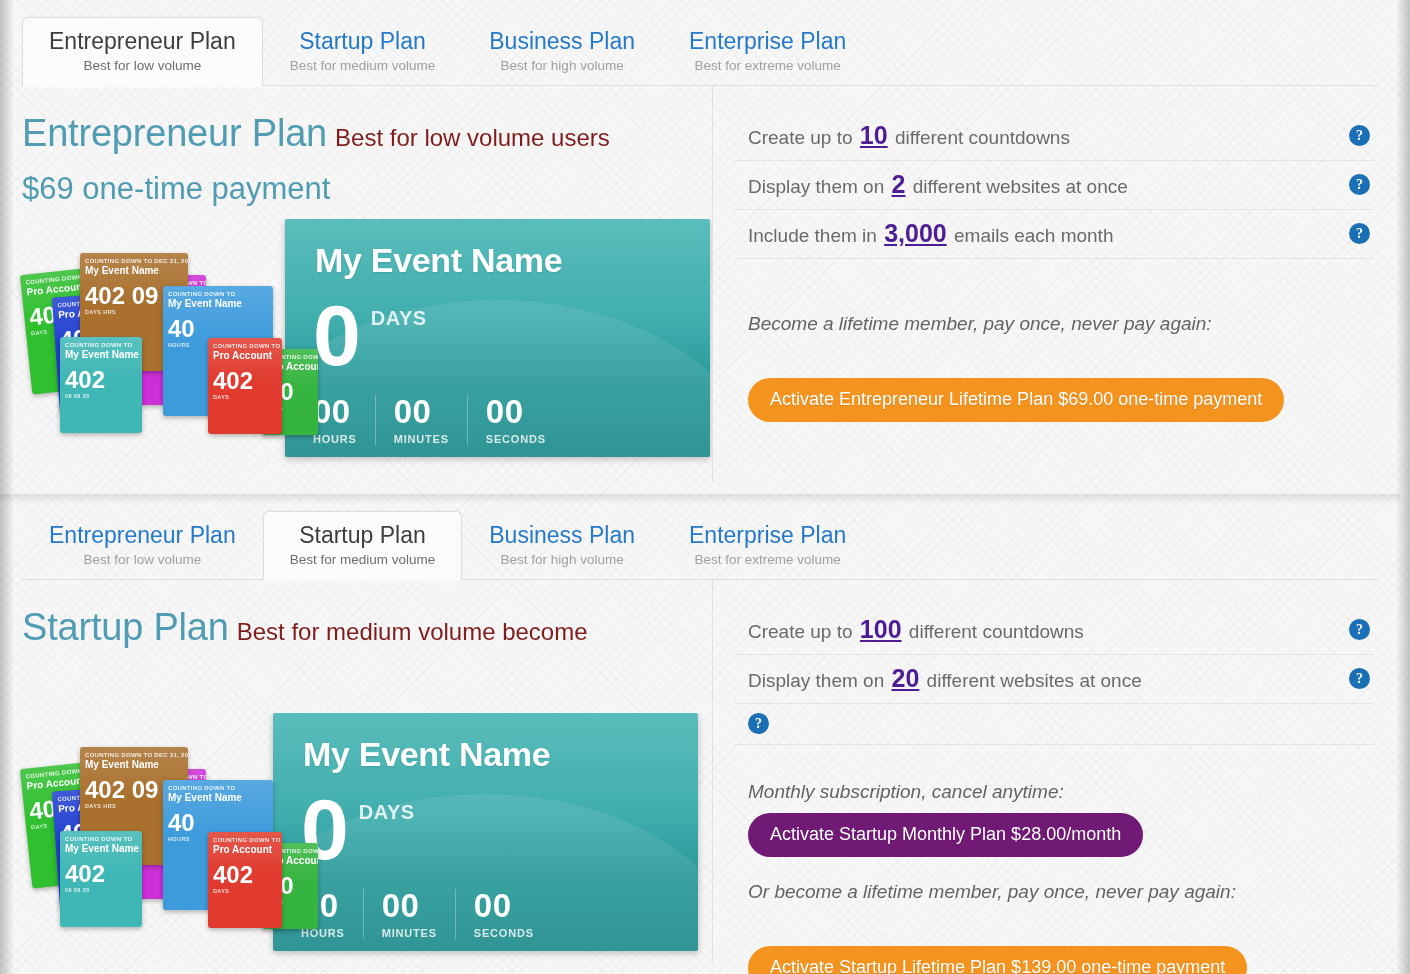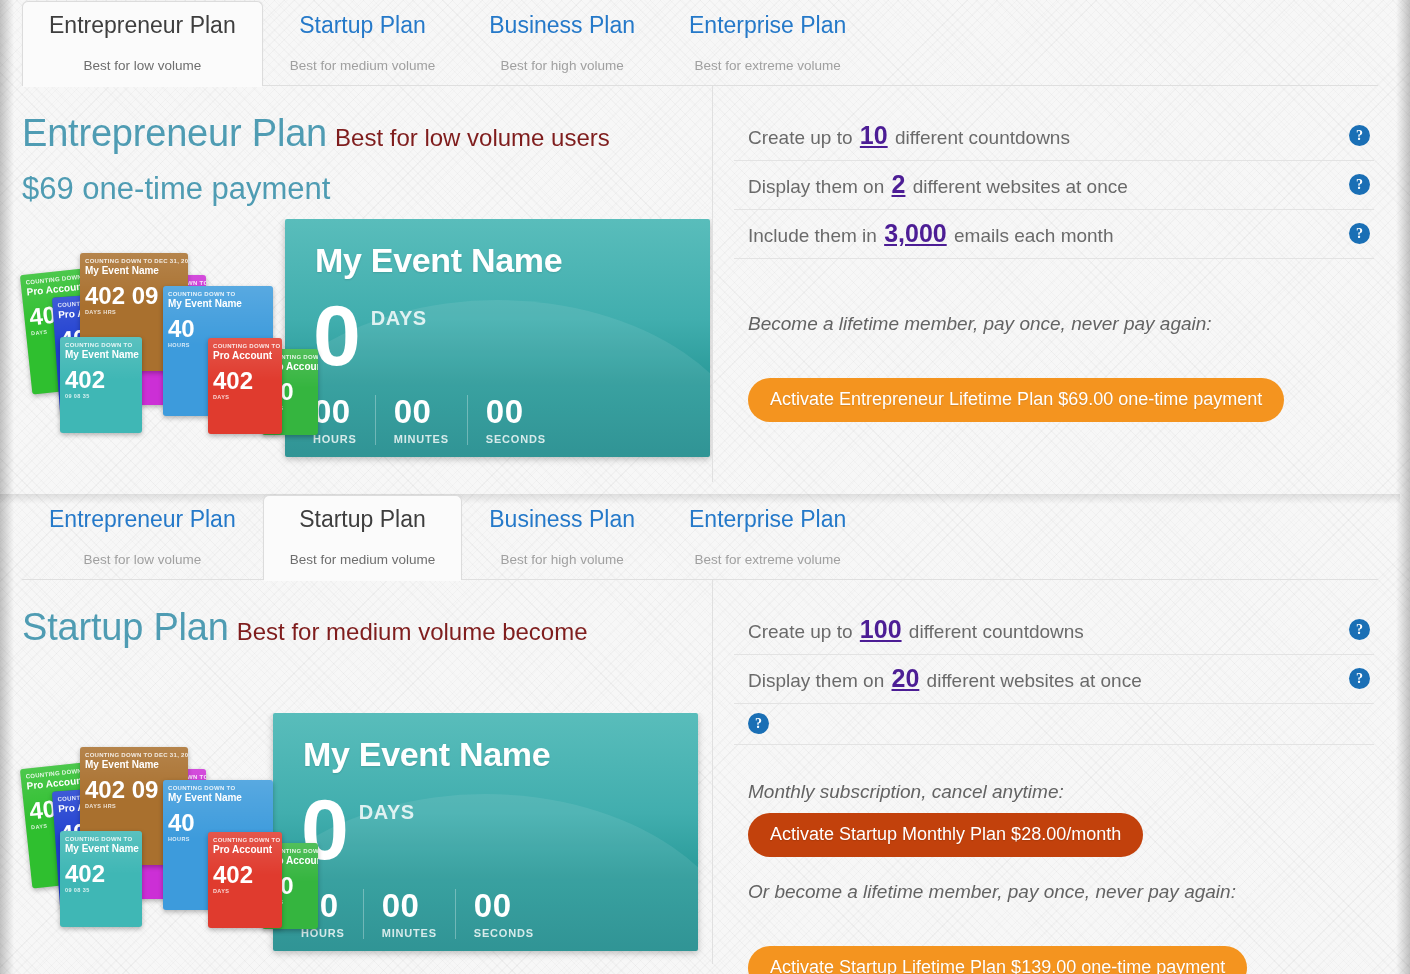--- a/index.html
+++ b/index.html
@@ -88,21 +88,21 @@
     display: block;
     font-size: 23px;
     color: #2579c9;
     font-weight: 400;
     white-space: nowrap;
   }
   .tab .tab-sub {
     display: block;
     font-size: 13.5px;
     color: #a0a0a0;
-    margin-top: 20px;
+    margin-top: 4px;
     white-space: nowrap;
   }
   .tab.active {
     background: #fbfbfb;
     border-color: #dcdcdc;
     box-shadow: 0 -1px 2px rgba(0,0,0,0.03);
   }
   .tab.active::after {
     content: "";
     position: absolute;
@@ -210,21 +210,21 @@
     color: #ffffff;
     font-size: 18px;
     font-family: "Liberation Sans", sans-serif;
     padding: 11px 22px 12px 22px;
     margin-top: 10px;
     cursor: pointer;
     white-space: nowrap;
     text-shadow: 0 1px 1px rgba(0,0,0,0.12);
   }
   .btn-orange { background: #f4941f; margin-top: 43px; }
-  .btn-blue   { background: #c2410c; }
+  .btn-blue   { background: #701a75; }
 
   
   .artwork {
     position: absolute;
     left: 0;
     width: 712px;
     overflow: hidden;
   }
 
   .collage {

